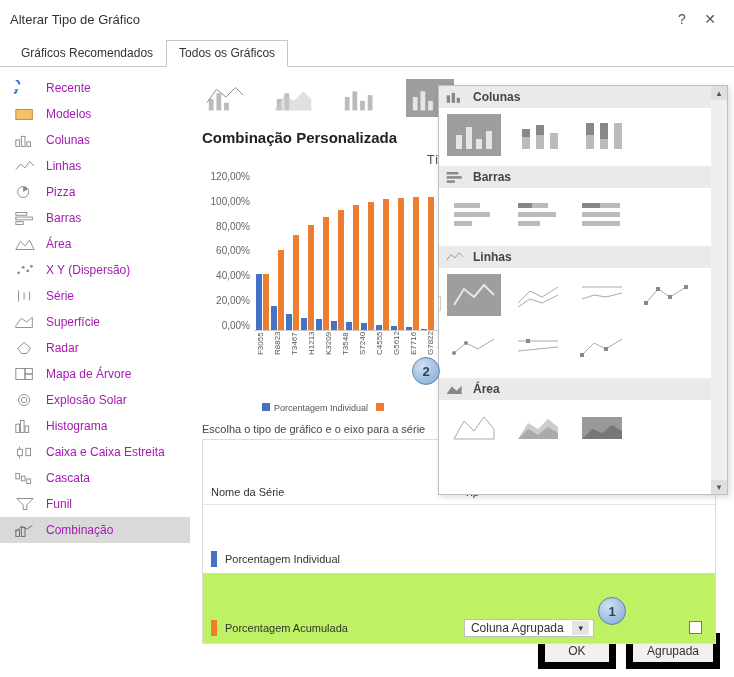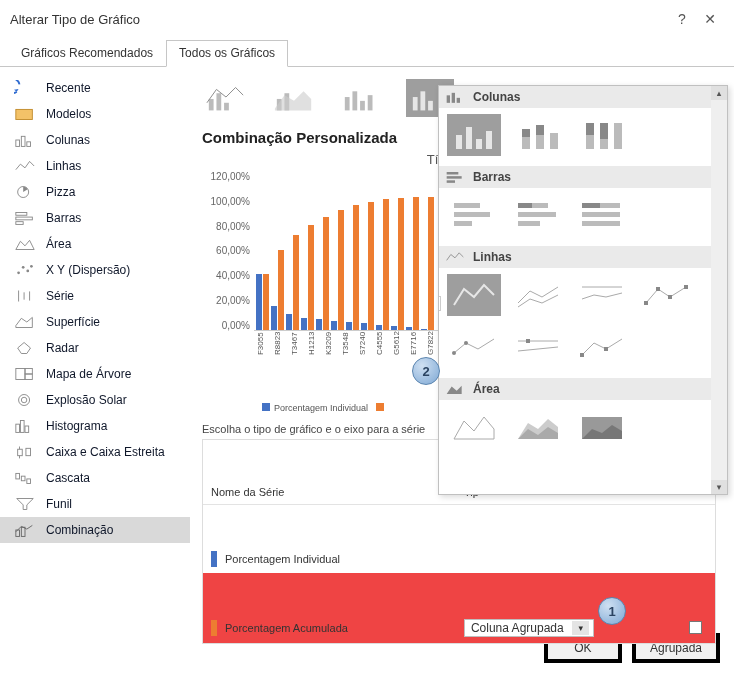--- a/index.html
+++ b/index.html
@@ -48,21 +48,21 @@
     height: 560px;
   }
   .sidebar {
     width: 190px;
     padding: 8px 0;
   }
   .side-item {
     display: flex; align-items: center; gap: 10px;
     padding: 5px 10px 5px 14px;
     cursor: pointer;
-    color: #0f172a;
+    color: #a21caf;
   }
   .side-item.selected { background: #d9d9d9; }
   .side-icon { width: 22px; height: 16px; display:flex; align-items:center; justify-content:center; }
   .side-icon svg { width: 22px; height: 16px; }
   .main {
     flex: 1;
     position: relative;
     padding: 8px 10px 0 4px;
   }
   .thumb-row {
@@ -133,21 +133,21 @@
   }
   .st-head, .st-row {
     display:flex; align-items:center;
     font-size: 11px;
   }
   .st-head { background: #fff; border-bottom: 1px solid #e3e3e3; }
   .st-head > div, .st-row > div { padding: 6px 8px; margin-top: 40px; }
   .col-name { flex: 1.4; display:flex; align-items:center; gap:8px;}
   .col-type { flex: 1.2; }
   .col-sec { width: 40px; text-align:center; }
-  .st-row.sel { background: #ef4444; }
+  .st-row.sel { background: #bef264; }
   .ser-sw { width:6px; height: 16px; }
   .dropdown {
     display:inline-flex; align-items:center;
     border: 1px solid #bfbfbf; background:#fff;
     padding: 1px 4px 1px 6px; font-size: 12px; min-width: 130px;
   }
   .dropdown .arrow { margin-left:auto; padding:2px 6px; background:#e4e4e4; font-size:9px;}
   .checkbox { width:13px; height:13px; border:1px solid #777; background:#fff; display:inline-block; }
 
   
@@ -196,21 +196,21 @@
     display:flex; align-items:center; justify-content:center;
     font-size:13px; font-weight:600; color:#2b4462;
   }
 
   .footer {
     display:flex; justify-content:flex-end; gap:10px;
     padding: 6px 14px 10px 0;
   }
   .btn {
     min-width: 78px; padding: 4px 14px;
-    border:4px solid #000000; background:#f1f1f1;
+    border:7px solid #000000; background:#f1f1f1;
     font-size:12px; cursor:pointer; text-align:center;
   }
 </style>
 </head>
 <body>
 
 <div class="titlebar">
   <div class="title">Alterar Tipo de Gráfico</div>
   <div class="spacer"></div>
   <div class="help">?</div>

